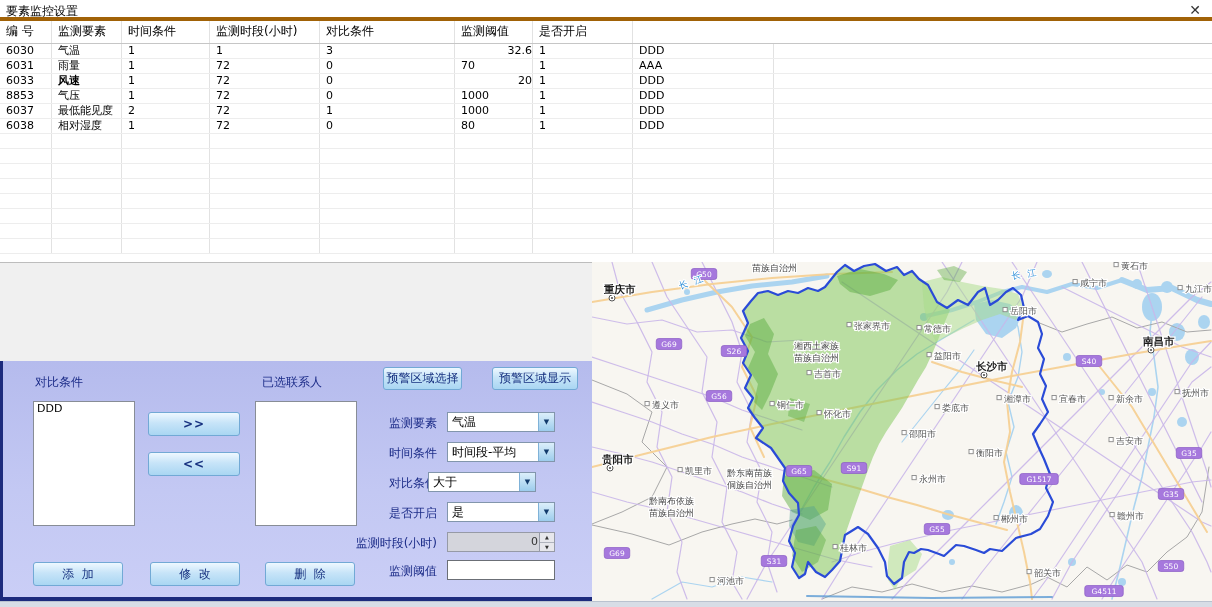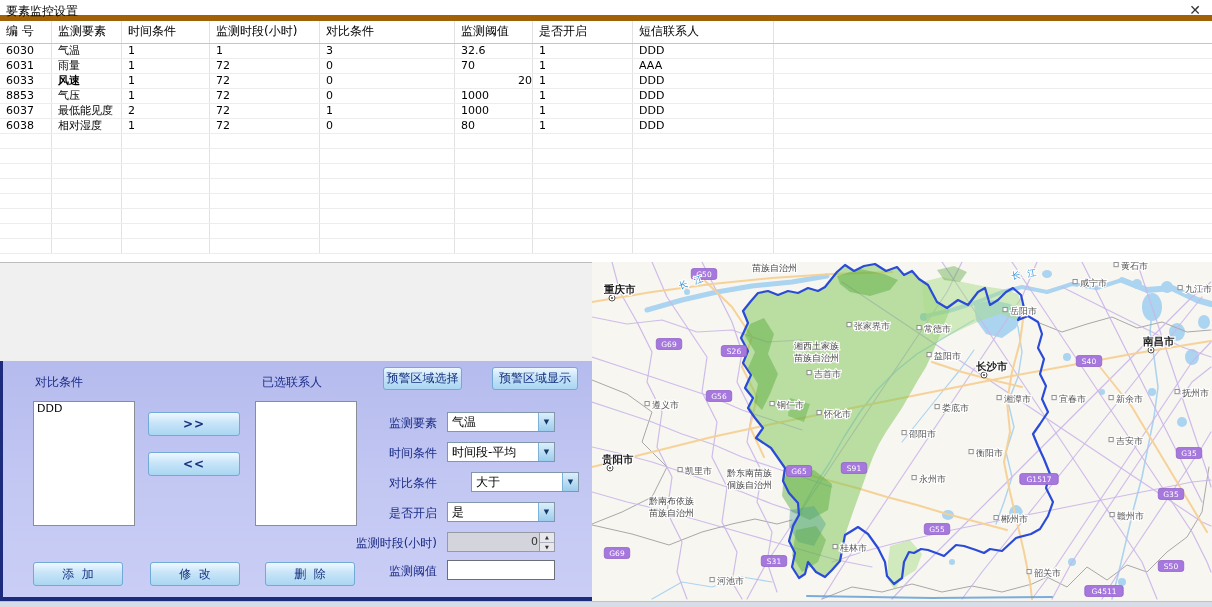--- a/index.html
+++ b/index.html
@@ -1,19 +1,19 @@
 <!DOCTYPE html>
 <html><head>
 <meta charset="utf-8">
 <style>
   html,body{margin:0;padding:0}
   body{width:1212px;height:607px;position:relative;overflow:hidden;background:#fff;
        font-family:"DejaVu Sans","Liberation Sans",sans-serif;}
   
-  .titlebar{position:absolute;left:0;top:0;width:1212px;height:21px;background:#fff;border-bottom:6px solid #a16207;box-sizing:border-box}
+  .titlebar{position:absolute;left:0;top:0;width:1212px;height:21px;background:#fff;border-bottom:4px solid #a16207;box-sizing:border-box}
   .title{position:absolute;left:6px;top:3px;font-size:12px;color:#000}
   .close-btn{position:absolute;right:8px;top:1px;width:18px;height:18px;display:flex;align-items:center;justify-content:center;font-size:14px;color:#333;cursor:pointer}
   
   .table-area{position:absolute;left:0;top:21px;width:1212px;height:241px;background:#fff;overflow:hidden}
   .trow{display:flex;height:15px;border-bottom:1px solid #ededed;box-sizing:border-box}
   .trow.header{height:23px;border-bottom:1px solid #c6c6c6}
   .tcell{flex:0 0 auto;box-sizing:border-box;border-right:1px solid #e2e2e2;padding-left:6px;font-size:11px;line-height:14px;white-space:nowrap;overflow:hidden;color:#000}
   .trow.header .tcell{font-size:12px;line-height:21px}
   
   .gray-area{position:absolute;left:0;top:262px;width:592px;height:99px;background:#f0f0f0;border-top:1px solid #bdbdbd;box-sizing:border-box}
@@ -49,29 +49,28 @@
 
 <div class="table-area" id="tbl">
     <div class="trow header">
       <div class="tcell" style="width: 52px;">编 号</div>
       <div class="tcell" style="width: 70px;">监测要素</div>
       <div class="tcell" style="width: 88px;">时间条件</div>
       <div class="tcell" style="width: 110px;">监测时段(小时)</div>
       <div class="tcell" style="width: 135px;">对比条件</div>
       <div class="tcell" style="width: 78px;">监测阈值</div>
       <div class="tcell" style="width: 100px;">是否开启</div>
-      <div class="tcell" style="width: 141px;">短信联系人</div>
     </div>
     <div class="trow">
       <div class="tcell" style="width: 52px;">6030</div>
       <div class="tcell" style="width: 70px;">气温</div>
       <div class="tcell" style="width: 88px;">1</div>
       <div class="tcell" style="width: 110px;">1</div>
       <div class="tcell" style="width: 135px;">3</div>
-      <div class="tcell" style="width: 78px;">32.6</div>
+      <div class="tcell" style="width: 78px; text-align: right;">32.6</div>
       <div class="tcell" style="width: 100px;">1</div>
       <div class="tcell" style="width: 141px;">DDD</div>
     </div>
     <div class="trow">
       <div class="tcell" style="width: 52px;">6031</div>
       <div class="tcell" style="width: 70px;">雨量</div>
       <div class="tcell" style="width: 88px;">1</div>
       <div class="tcell" style="width: 110px;">72</div>
       <div class="tcell" style="width: 135px;">0</div>
       <div class="tcell" style="width: 78px;">70</div>
@@ -228,21 +227,21 @@
   <span class="combo-btn">▼</span>
 </div>
 
 <div class="plabel right" style="left:365px;top:445px;width:72px">时间条件</div>
 <div class="combo" style="left:447px;top:442px">
   <span class="combo-text">时间段-平均</span>
   <span class="combo-btn">▼</span>
 </div>
 
 <div class="plabel right" style="left:365px;top:475px;width:72px">对比条件</div>
-<div class="combo" style="left:471px;top:472px">
+<div class="combo" style="left:428px;top:472px">
   <span class="combo-text">大于</span>
   <span class="combo-btn">▼</span>
 </div>
 
 <div class="plabel right" style="left:365px;top:505px;width:72px">是否开启</div>
 <div class="combo" style="left:447px;top:502px">
   <span class="combo-text">是</span>
   <span class="combo-btn">▼</span>
 </div>
 

